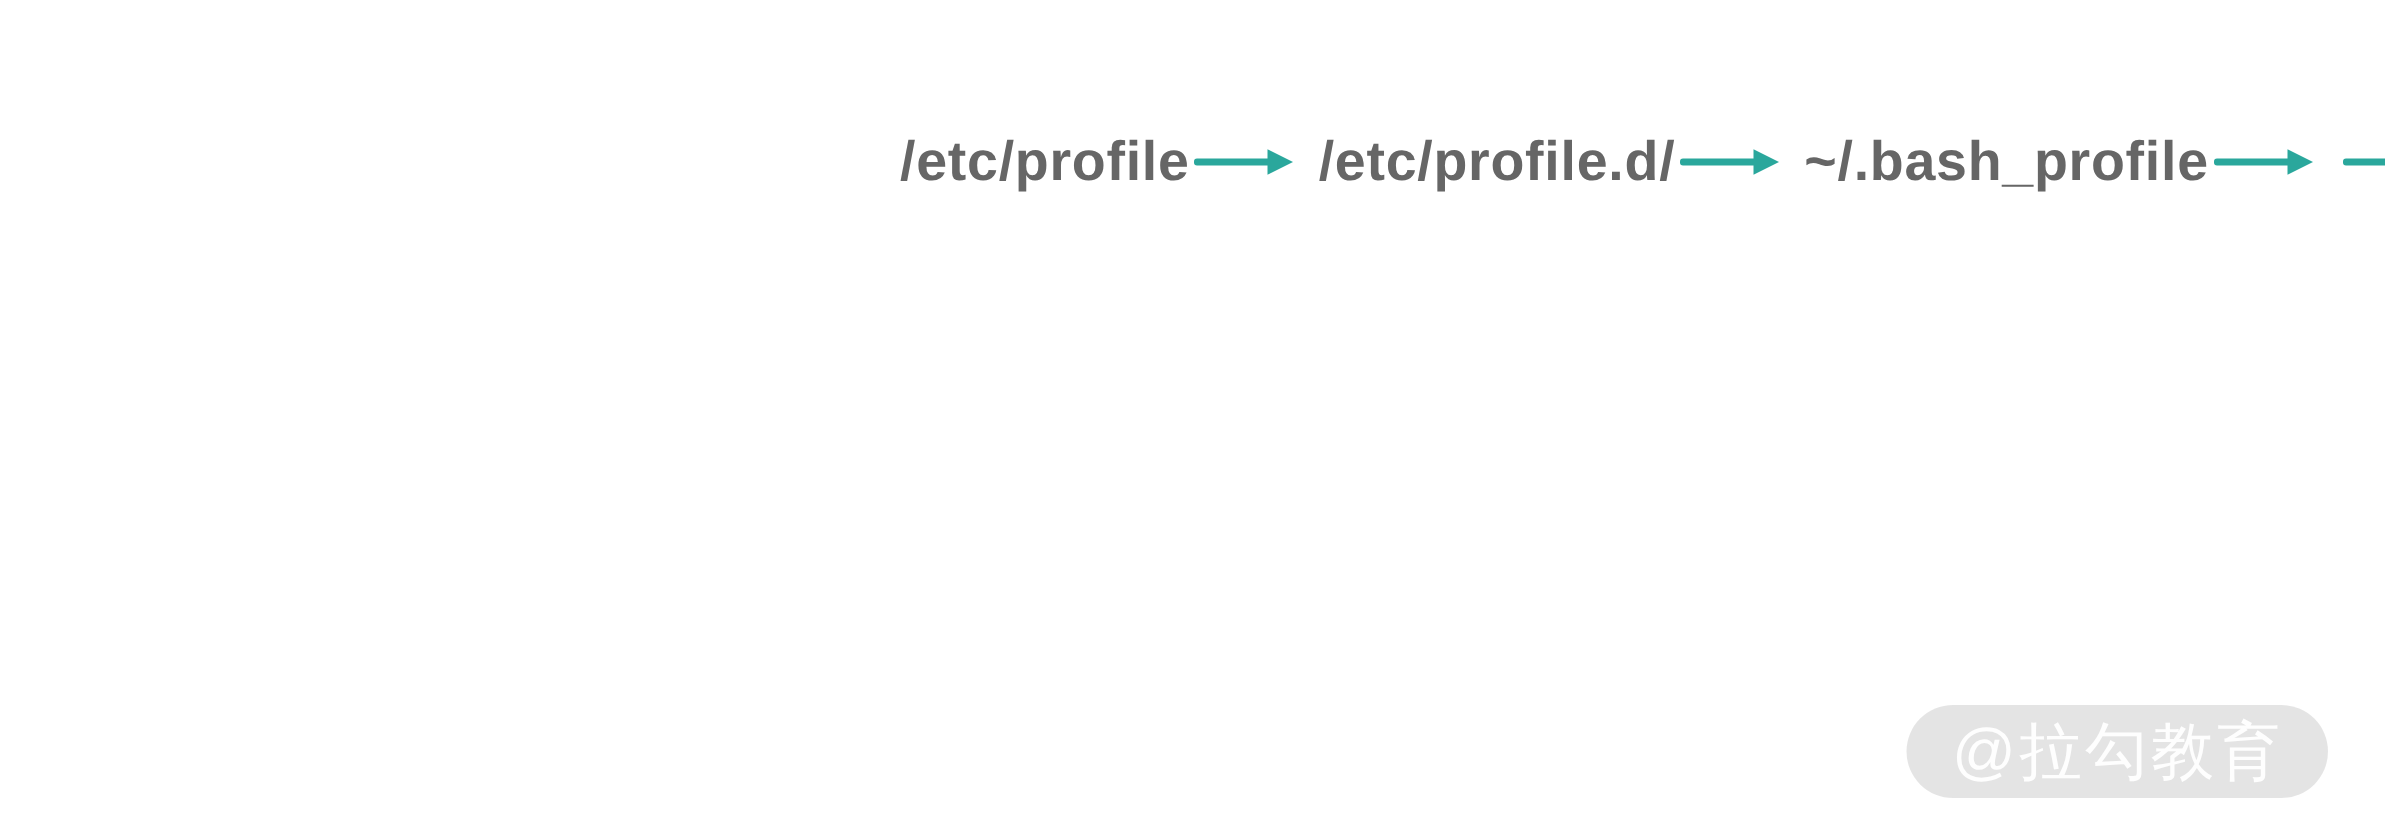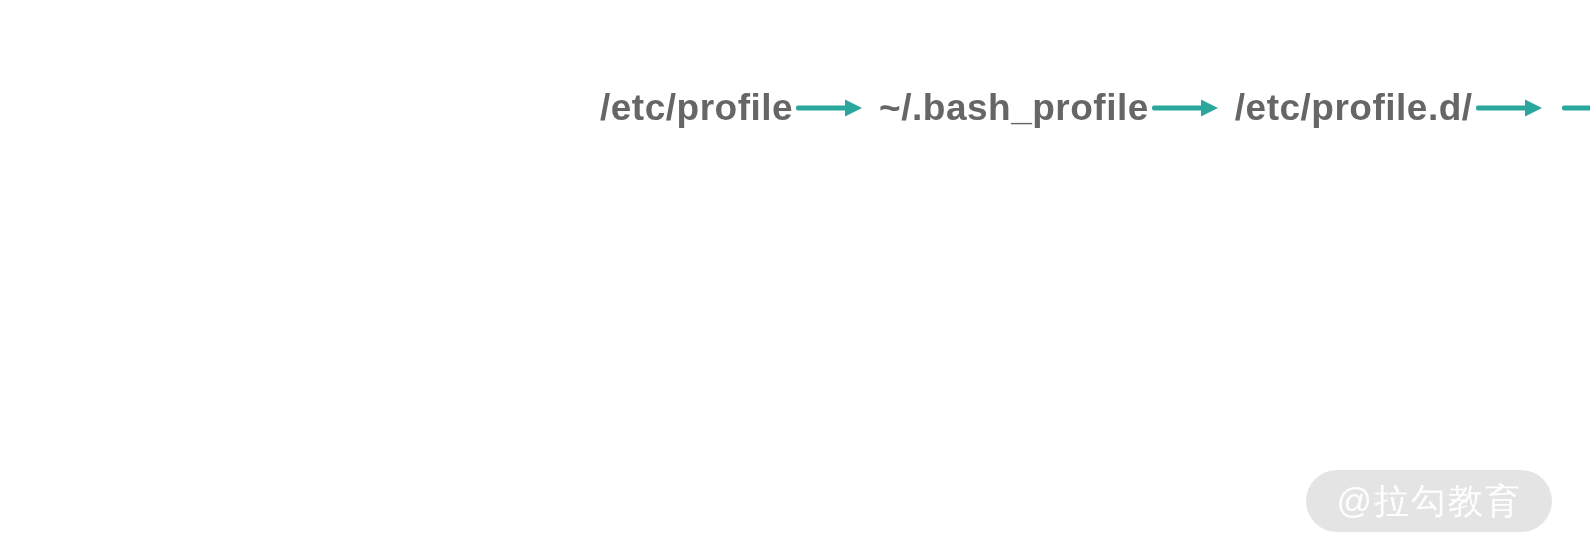--- a/index.html
+++ b/index.html
@@ -46,50 +46,50 @@
     bottom: 21px;
     height: 62px;
     padding: 0 30px;
     border-radius: 31px;
     background: rgba(0, 0, 0, 0.105);
     display: flex;
     align-items: center;
     justify-content: center;
   }
   .watermark-text {
-    font-size: 35px;
+    font-size: 42px;
     font-weight: 400;
     color: rgba(255, 255, 255, 0.95);
     letter-spacing: 2px;
     white-space: nowrap;
   }
 </style>
 </head>
 <body>
 
 <div class="diagram">
 
   <div class="row">
     <span class="file-label">/etc/profile</span>
   </div>
 
   <div class="row">
     <svg class="arrow" width="66" height="18" viewBox="0 0 66 18">
       <rect x="0" y="6.6" width="52" height="4.8" rx="2" fill="#2aa79c"></rect>
       <polygon points="49,0.5 66,9 49,17.5" fill="#2aa79c"></polygon>
     </svg>
-    <span class="file-label">~/.bash_profile</span>
+    <span class="file-label">/etc/profile.d/</span>
   </div>
 
   <div class="row">
     <svg class="arrow" width="66" height="18" viewBox="0 0 66 18">
       <rect x="0" y="6.6" width="52" height="4.8" rx="2" fill="#2aa79c"></rect>
       <polygon points="49,0.5 66,9 49,17.5" fill="#2aa79c"></polygon>
     </svg>
-    <span class="file-label">/etc/profile.d/</span>
+    <span class="file-label">~/.bash_profile</span>
   </div>
 
   <div class="row">
     <svg class="arrow" width="66" height="18" viewBox="0 0 66 18">
       <rect x="0" y="6.6" width="52" height="4.8" rx="2" fill="#2aa79c"></rect>
       <polygon points="49,0.5 66,9 49,17.5" fill="#2aa79c"></polygon>
     </svg>
   </div>
 
   <div class="row">

